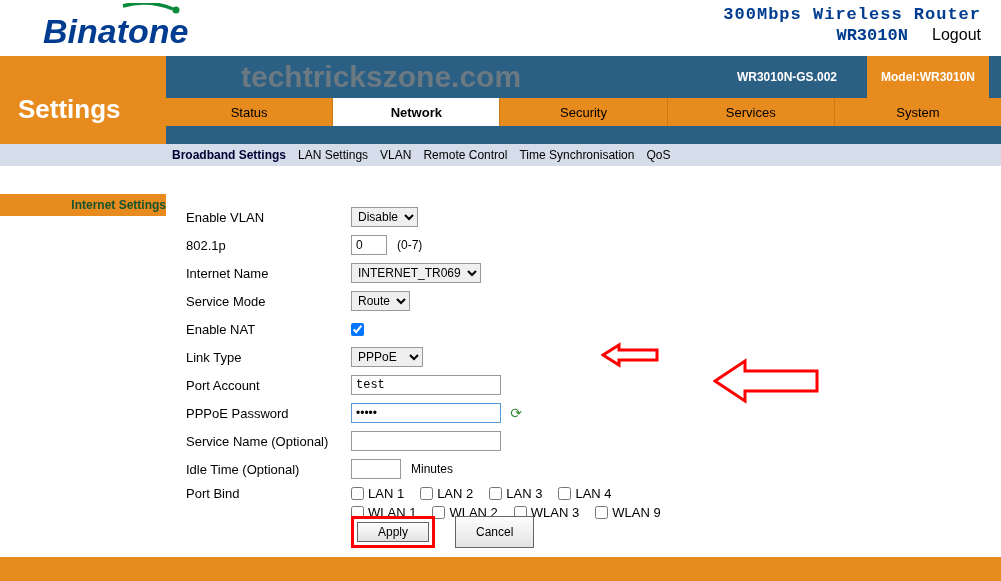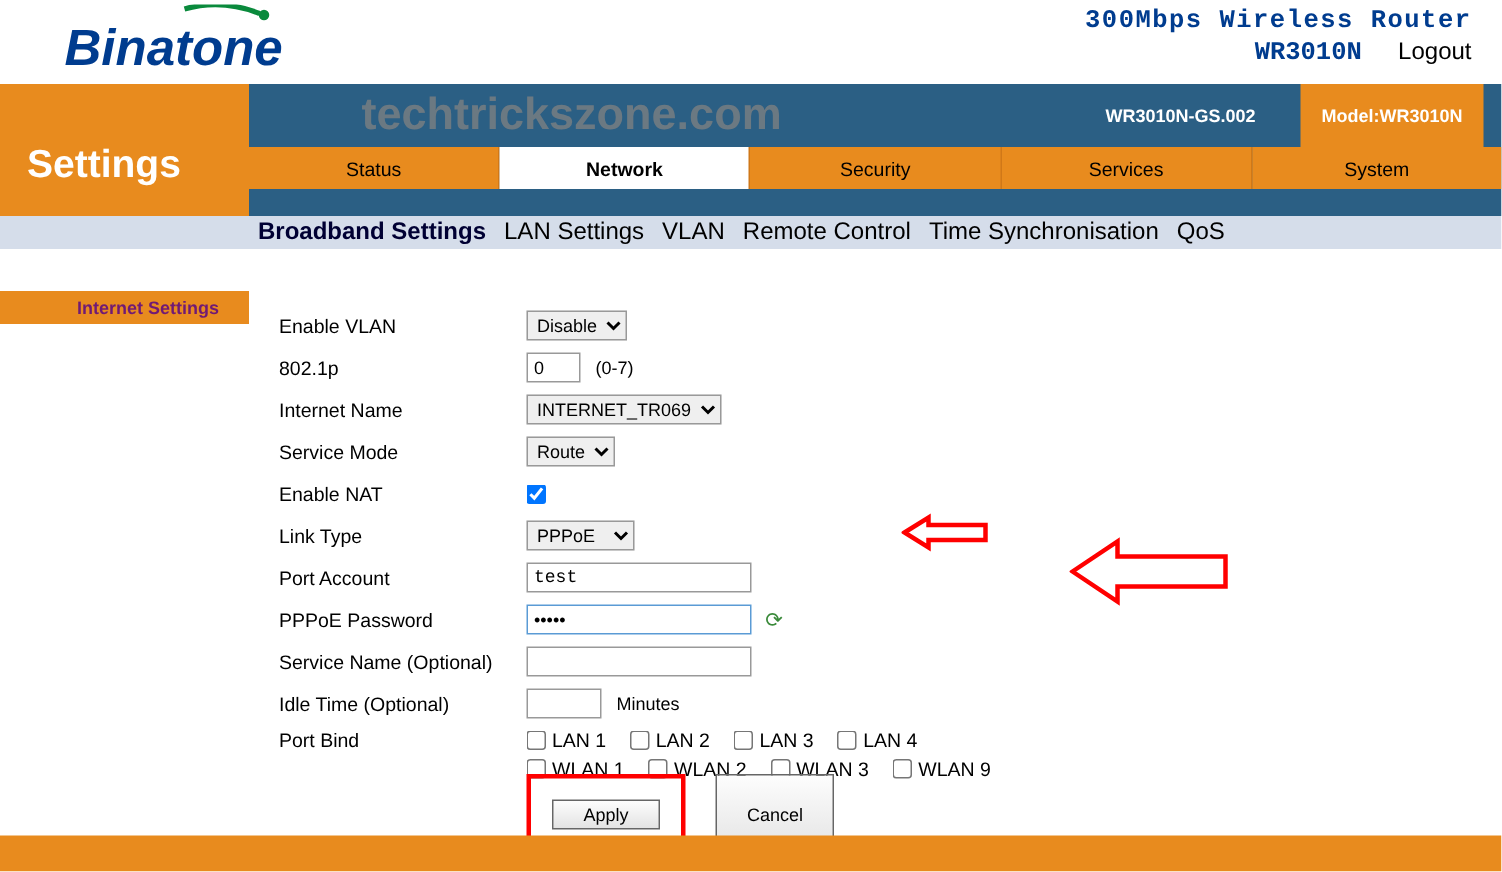--- a/index.html
+++ b/index.html
@@ -18,45 +18,45 @@
     .nav-right { flex: 1; display: flex; flex-direction: column; }
     .info-row { height: 42px; display: flex; align-items: center; justify-content: flex-end; color: #fff; font-size: 12px; font-weight: bold; padding-right: 12px; position: relative; }
     .info-row .fw { margin-right: 30px; }
     .info-row .model { background: #e88b1e; padding: 14px 14px; margin: 0; }
     .watermark { position: absolute; left: 75px; top: 4px; font-size: 30px; font-weight: bold; color: rgba(130,130,130,0.75); letter-spacing: 0px; pointer-events: none; }
     .tabs { display: flex; height: 28px; }
     .tab { flex: 1; background: #e88b1e; color: #000; font-size: 13px; display: flex; align-items: center; justify-content: center; border-right: 1px solid #d07818; cursor: pointer; }
     .tab:last-child { border-right: none; }
     .tab.active { background: #fff; font-weight: bold; }
     
-    .subnav { height: 22px; background: #d5ddea; display: flex; align-items: center; padding-left: 4px; font-size: 16px; }
+    .subnav { height: 22px; background: #d5ddea; display: flex; align-items: center; padding-left: 4px; font-size: 12px; }
     .subnav-wrap { margin-left: 166px; display: flex; gap: 8px; }
     .subnav-item { color: #000; cursor: pointer; padding: 0 2px; }
     .subnav-item.active { font-weight: bold; color: #003; }
     
     .content-area { display: flex; min-height: 400px; }
     .sidebar { width: 166px; }
-    .sidebar-item { background: #e88b1e; color: #701a75; font-size: 12px; font-weight: bold; text-align: right; padding: 4px 20px; margin-top: 28px; }
+    .sidebar-item { background: #e88b1e; color: #14532d; font-size: 12px; font-weight: bold; text-align: right; padding: 4px 0; margin-top: 28px; }
     .main { flex: 1; background: #fff; padding: 40px 20px 20px 20px; position: relative; }
     
     .form-row { display: flex; align-items: center; margin-bottom: 6px; height: 22px; }
     .form-label { width: 165px; font-size: 13px; color: #000; }
     .form-control { display: flex; align-items: center; gap: 4px; }
     select { border: 1px solid #999; background: #efefef; font-size: 12px; height: 20px; padding: 0 2px; }
     input[type="text"], input[type="password"] { border: 1px solid #999; font-size: 12px; height: 20px; padding: 1px 4px; }
     .hint { font-size: 12px; margin-left: 6px; }
     
     .port-bind-row { align-items: flex-start; }
     .port-bind-checks { display: flex; flex-direction: column; gap: 4px; font-size: 13px; }
     .check-line { display: flex; gap: 4px; align-items: center; }
     .check-line label { margin-right: 12px; }
     
     .button-row { margin-left: 165px; margin-top: 8px; display: flex; gap: 20px; }
     .btn { border: 1px solid #666; background: linear-gradient(#fdfdfd, #e3e3e3); padding: 2px 20px; font-size: 12px; cursor: pointer; }
-    .apply-highlight { border: 3px solid red; padding: 14px; display: inline-block; }
+    .apply-highlight { border: 3px solid red; padding: 3px; display: inline-block; }
     
     .arrow1 { position: absolute; left: 435px; top: 176px; pointer-events: none; }
     .arrow2 { position: absolute; left: 547px; top: 190px; pointer-events: none; }
     .refresh-icon { width: 14px; height: 14px; display: inline-flex; align-items: center; justify-content: center; color: #3a8a3a; font-size: 14px; margin-left: 4px; }
     
     .footer-bar { background: #e88b1e; height: 24px; width: 100%; position: absolute; bottom: 0; left: 0; }
   </style>
 </head>
 <body>
 

